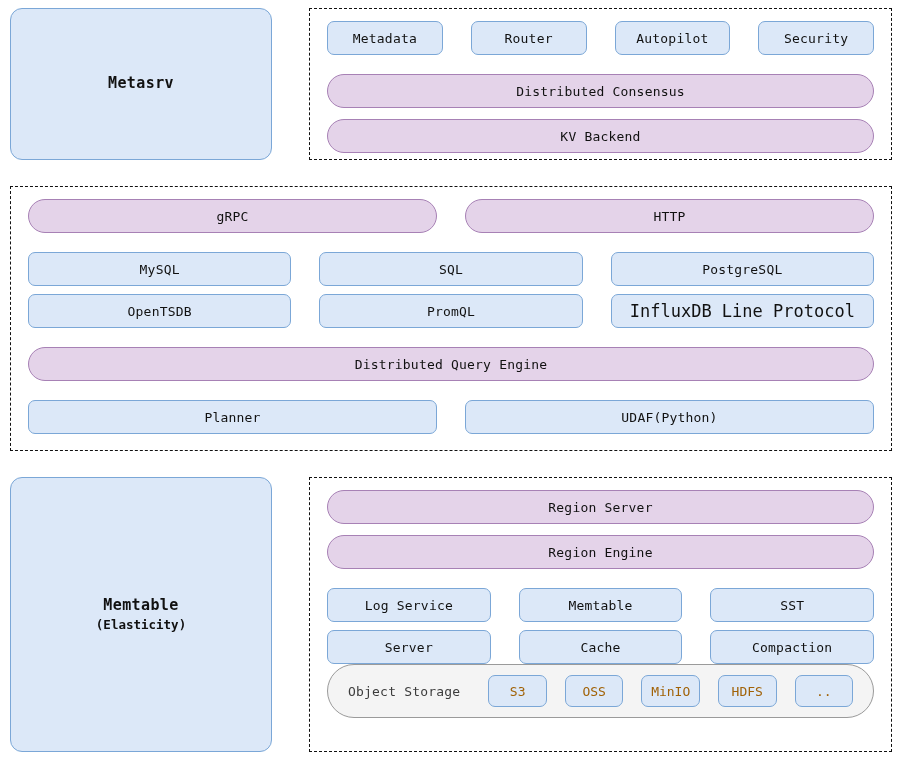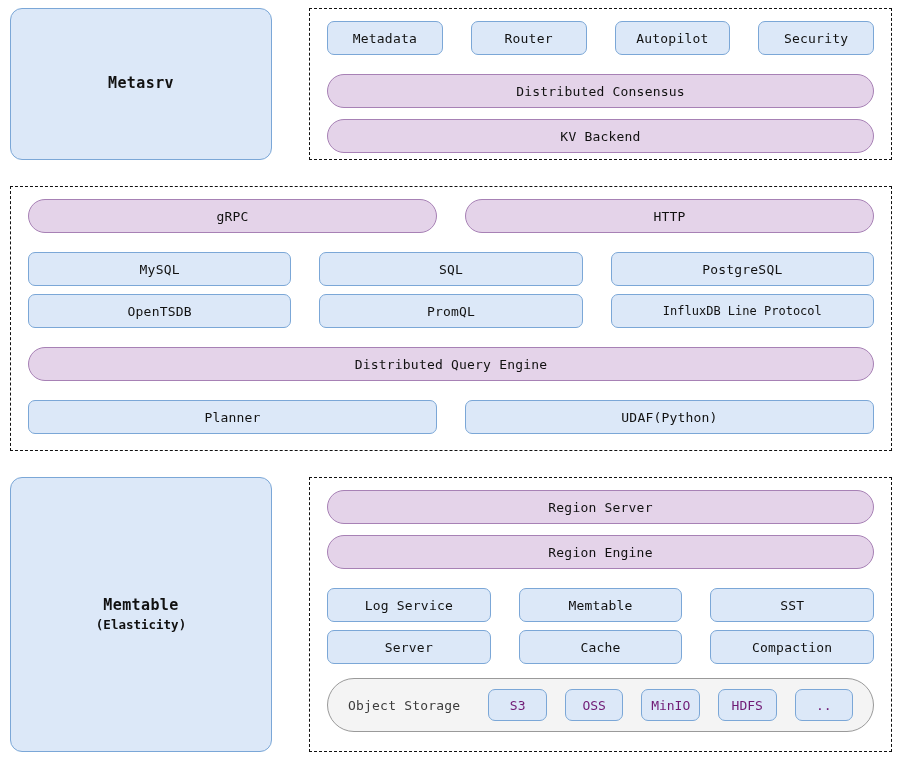--- a/index.html
+++ b/index.html
@@ -105,25 +105,24 @@
     border: 1.3px solid #7ba7d7;
     border-radius: 7px;
     color: #111111;
   }
   .box-purple {
     background: #e4d3e9;
     border: 1.3px solid #a781b5;
     border-radius: 17px;
     color: #111111;
   }
-  .box.small-text { font-size: 12px; letter-spacing: 0; }
+  .box.small-text { font-size: 17px; letter-spacing: 0; }
 
   
   .storage-strip {
-    margin-top: 14px;
     height: 54px;
     background: #f4f4f4;
     border: 1.3px solid #9a9a9a;
     border-radius: 27px;
     display: flex;
     align-items: center;
     padding: 0 20px;
     box-sizing: border-box;
     gap: 18px;
   }
@@ -138,21 +137,21 @@
     flex: 1 1 0;
     min-width: 0;
     height: 32px;
     background: #dce8f8;
     border: 1.3px solid #7ba7d7;
     border-radius: 7px;
     display: flex;
     align-items: center;
     justify-content: center;
     font-size: 13px;
-    color: #701a75;
+    color: #a16207;
     box-sizing: border-box;
   }
 </style>
 </head>
 <body>
 
 <div class="diagram">
 
   <div class="layer layer-metasrv">
 

